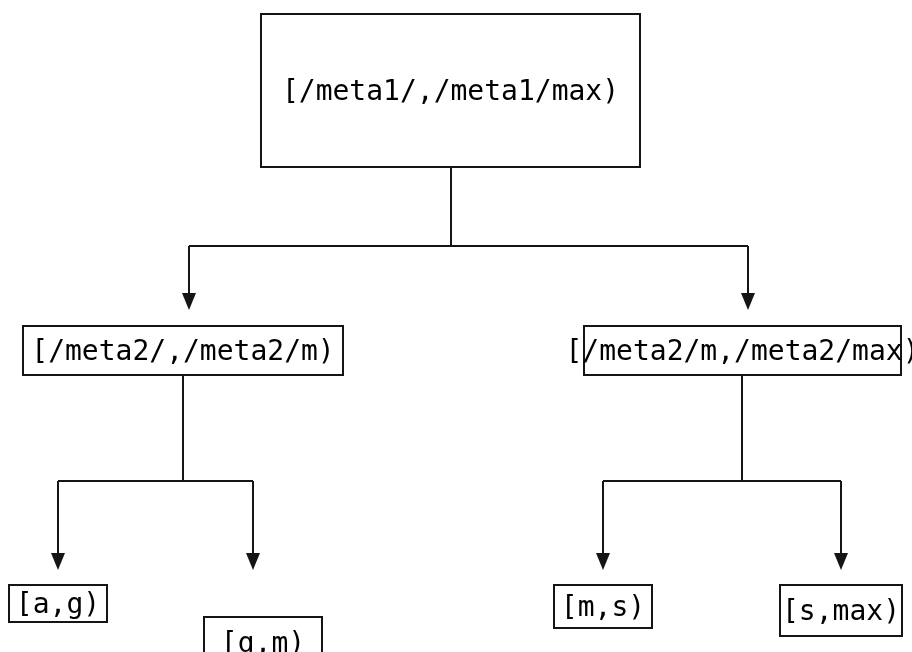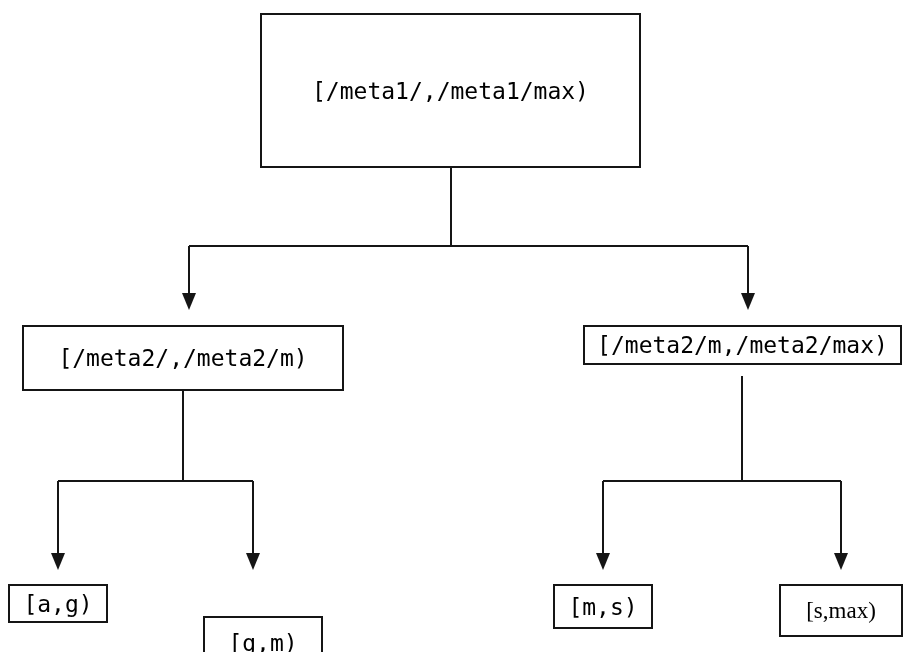--- a/index.html
+++ b/index.html
@@ -32,31 +32,31 @@
     stroke: none;
   }
   .node {
     position: absolute;
     box-sizing: border-box;
     border: 2px solid #151515;
     background: #ffffff;
     display: flex;
     align-items: center;
     justify-content: center;
-    font-size: 23px;
+    font-size: 28px;
     color: #000000;
     white-space: pre;
   }
   .node-root       { left: 260px; top: 13px;  width: 381px; height: 155px; }
-  .node-meta2-low  { left: 22px;  top: 325px; width: 322px; height: 66px;  }
-  .node-meta2-high { left: 583px; top: 325px; width: 319px; height: 40px;  }
+  .node-meta2-low  { left: 22px;  top: 325px; width: 322px; height: 51px;  }
+  .node-meta2-high { left: 583px; top: 325px; width: 319px; height: 51px;  }
   .node-leaf-ag    { left: 8px;   top: 584px; width: 100px; height: 39px;  }
   .node-leaf-gm    { left: 203px; top: 616px; width: 120px; height: 53px;  }
   .node-leaf-ms    { left: 553px; top: 584px; width: 100px; height: 45px;  }
-  .node-leaf-smax  { left: 779px; top: 584px; width: 124px; height: 53px; font-family: Liberation Serif, serif;  }
+  .node-leaf-smax  { left: 779px; top: 584px; width: 124px; height: 53px;  }
 </style>
 </head>
 <body>
 
 <div class="canvas">
 
   <svg class="edges" viewBox="0 0 912 652" aria-hidden="true">
 
     <path d="M451 168 L451 246"></path>
     <path d="M189 246 L748 246"></path>

